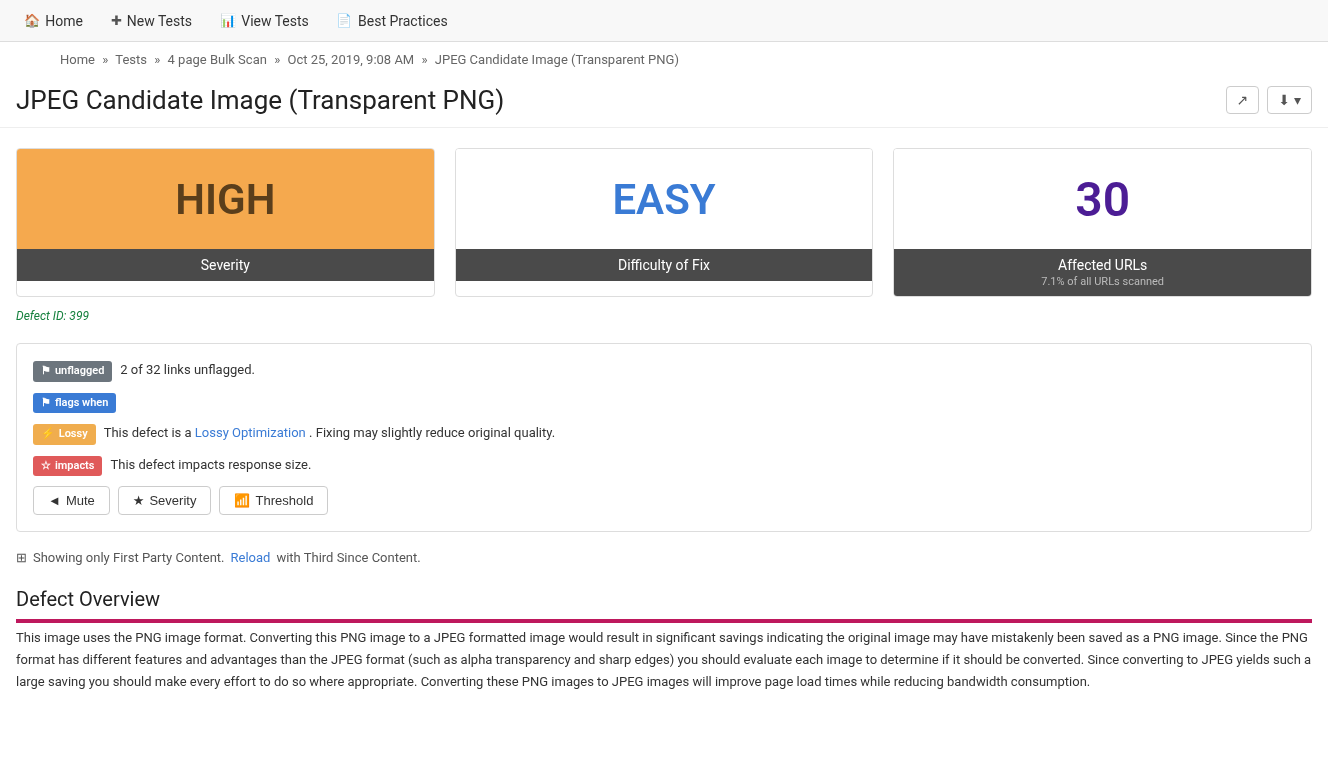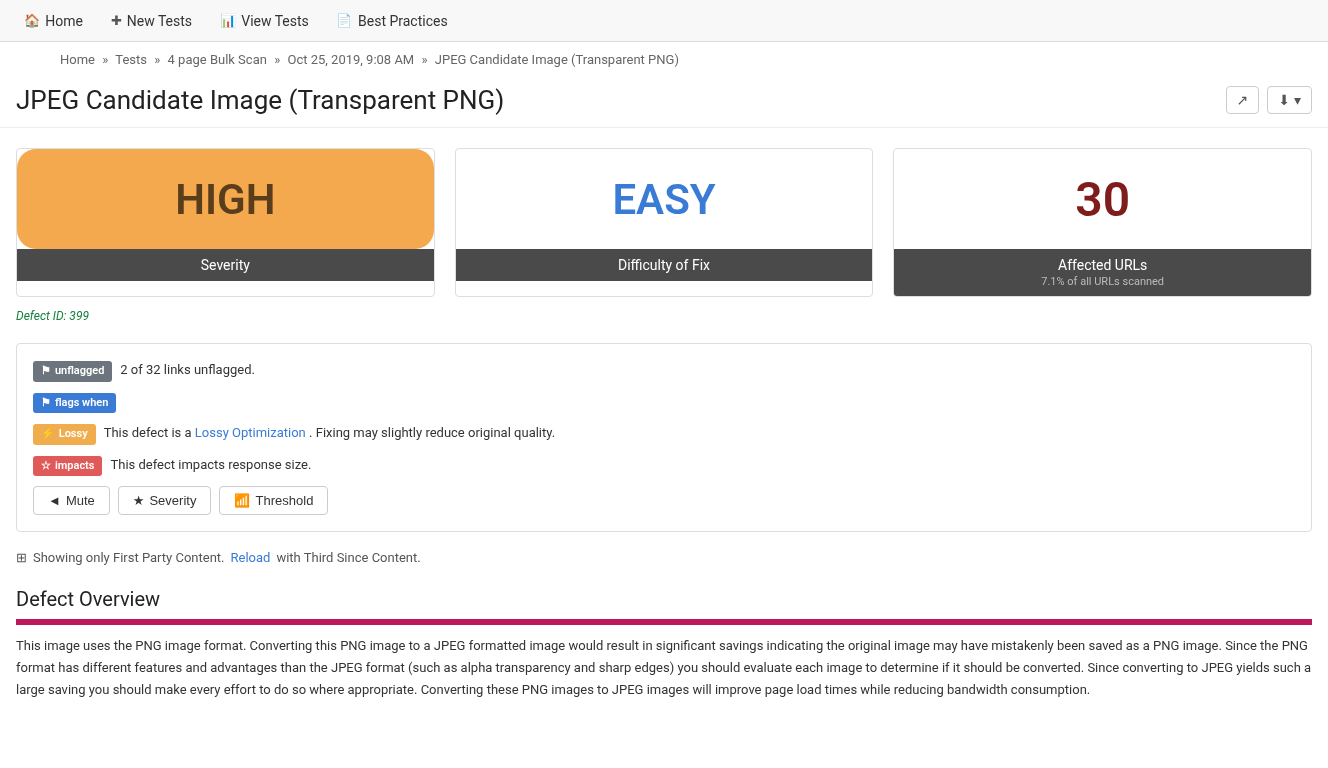--- a/index.html
+++ b/index.html
@@ -34,25 +34,25 @@
       padding: 5px 10px; cursor: pointer; font-size: 14px; color: #555;
     }
 
     
     .cards-row { display: flex; gap: 20px; padding: 20px 16px 8px 16px; }
     .metric-card {
       border: 1px solid #ddd; border-radius: 4px; overflow: hidden; flex: 1;
     }
     .card-body {
       display: flex; align-items: center; justify-content: center;
-      height: 100px; font-size: 48px; font-weight: 600; border-radius: 19px;
+      height: 100px; font-size: 48px; font-weight: 600;
     }
     .card-body.high-bg { background: #f5a94e; color: #5a3e1b; font-size: 42px; }
     .card-body.easy-color { background: #fff; color: #3a7bd5; font-size: 42px; }
-    .card-body.number-color { background: #fff; color: #7f1d1d; }
+    .card-body.number-color { background: #fff; color: #4c1d95; }
     .card-footer {
       background: #4a4a4a; color: #fff; text-align: center;
       padding: 8px 12px; font-size: 14px;
     }
     .card-footer .sub { font-size: 11px; color: #bbb; margin-top: 2px; }
 
     
     .defect-id { padding: 4px 16px 12px 16px; font-size: 12px; color: #15803d; font-style: italic; }
 
     
@@ -83,21 +83,21 @@
 
     
     .third-party-bar {
       display: flex; align-items: center; gap: 6px; padding: 10px 16px;
       font-size: 13px; color: #555;
     }
     .third-party-bar a { color: #3a7bd5; text-decoration: none; text-align: right; }
 
     
     .defect-overview { padding: 12px 16px 0 16px; }
-    .defect-overview h2 { font-size: 20px; font-weight: 400; color: #222; margin-bottom: 10px; border-bottom: 6px solid #be185d; padding-bottom: 8px; }
+    .defect-overview h2 { font-size: 20px; font-weight: 400; color: #222; margin-bottom: 4px; border-bottom: 4px solid #be185d; padding-bottom: 8px; }
     .defect-overview p { font-size: 13px; line-height: 1.7; color: #333; }
   </style>
 </head>
 <body>
 
 <nav class="nav-bar">
   <a class="nav-item">
     <span class="nav-icon">🏠</span>
     <span>Home</span>
   </a>

